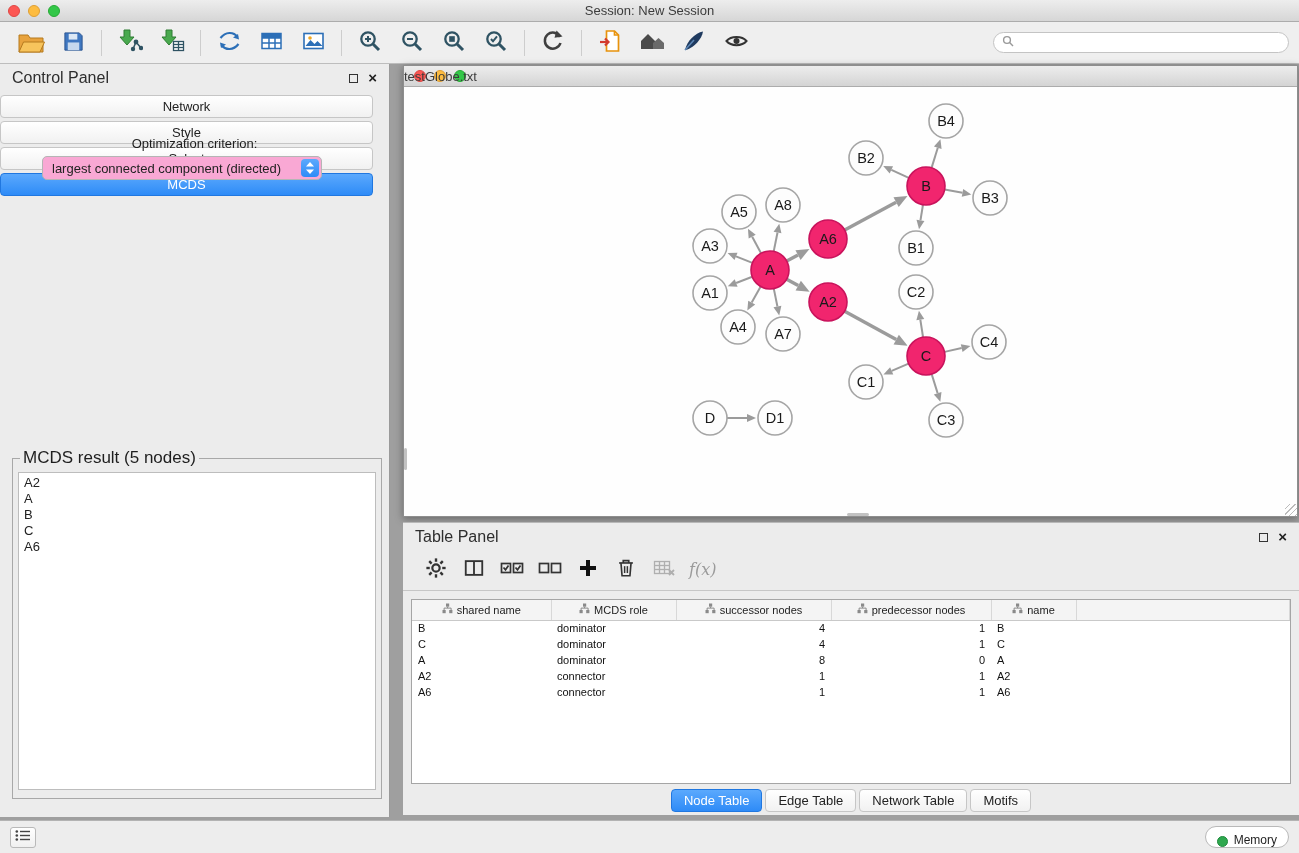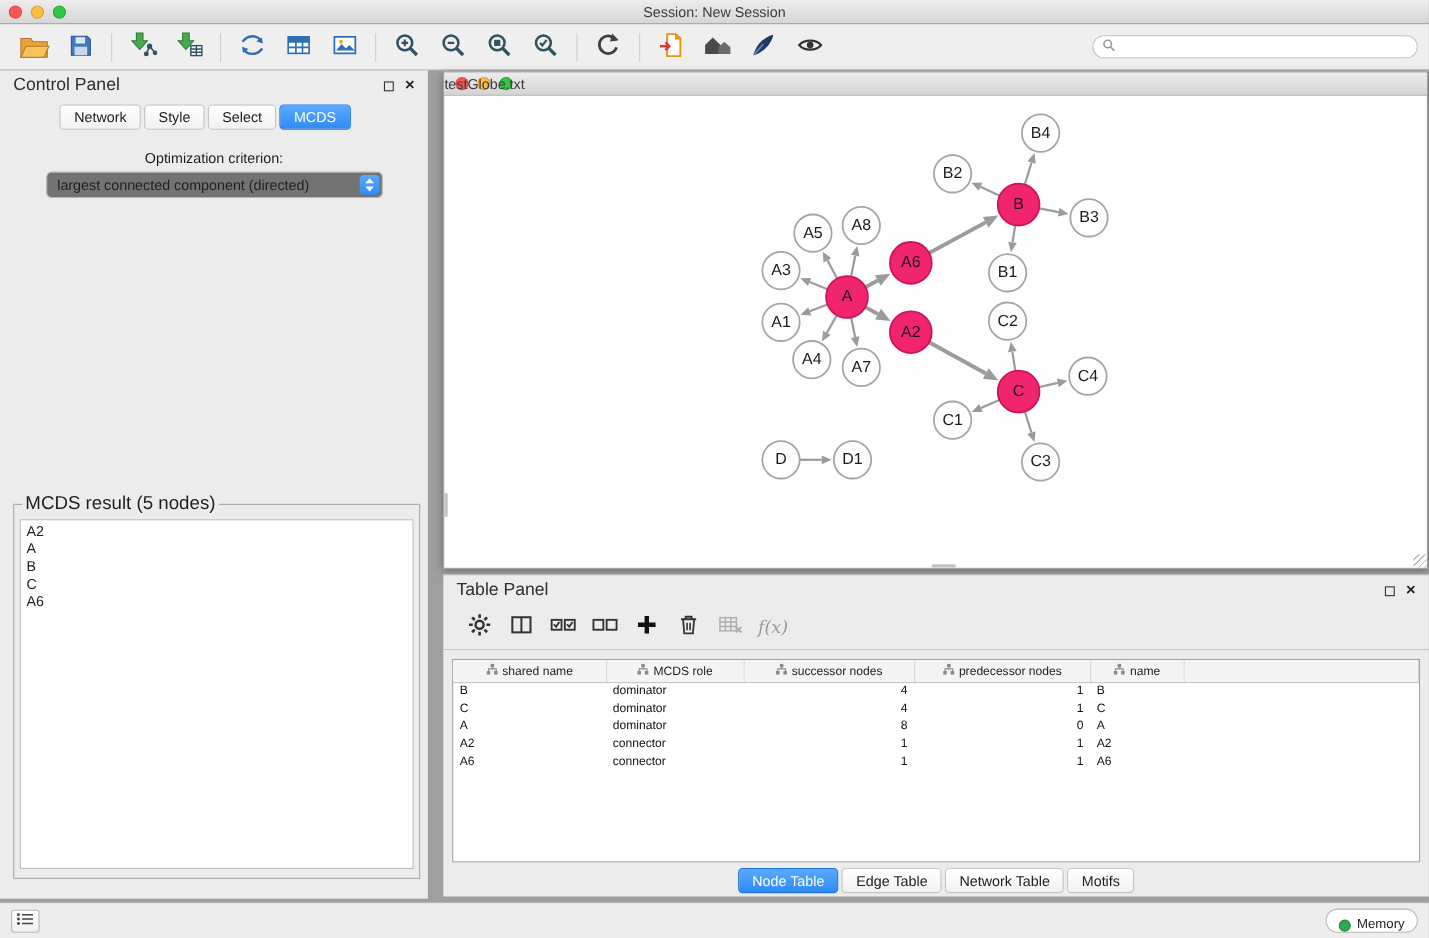--- a/index.html
+++ b/index.html
@@ -31,26 +31,26 @@
   .main { position:absolute; left:0; top:64px; width:1299px; height:756px; background:#9F9F9F; }
 
   
   .control-panel { position:absolute; left:0; top:0; width:390px; height:753px;
     background:#ECECEC; border-right:1px solid #9A9A9A; }
   .panel-header { position:absolute; left:0; top:0; right:0; height:28px; display:flex; align-items:center; padding:0 12px; }
   .panel-header .ph-title { font-size:16px; color:#2E2E2E; }
   .ph-icons { margin-left:auto; display:flex; gap:10px; align-items:center; }
   .float-glyph { width:9px; height:9px; border:1.5px solid #333; display:inline-block; }
   .close-glyph { font-size:15px; font-weight:bold; color:#222; line-height:10px; }
-  .tabs-row { position:absolute; left:0; top:31px; right:16px; display:flex; justify-content:center; gap:3px; }
+  .tabs-row { position:absolute; left:0; top:31px; right:16px; display:flex; justify-content:center; gap:3px;flex-direction:column; }
   .seg-btn { font-family:inherit; font-size:13px; padding:3px 12px; background:linear-gradient(#FFFFFF,#F1F1F1);
     border:1px solid #C6C6C6; border-radius:4px; color:#222; cursor:pointer; }
   .seg-btn.active { background:linear-gradient(#5BA9FD,#2E8BF7); border-color:#2077E0; color:#fff; }
   .opt-label { position:absolute; top:72px; left:0; right:0; text-align:center; font-size:13px; color:#1E1E1E; }
-  .criterion-select { position:absolute; top:92px; left:42px; width:306px; height:24px; background:#737373;
+  .criterion-select { position:absolute; top:92px; left:42px; width:280px; height:24px; background:#f9a8d4;
     border:1px solid #B5B5B5; border-radius:5px; display:flex; align-items:center; padding-left:9px;
     font-size:13px; cursor:pointer; }
   .stepper { position:absolute; right:2px; top:2px; width:18px; height:18px; border-radius:4px;
     background:linear-gradient(#5BA9FD,#2E8BF7); display:flex; align-items:center; justify-content:center; }
   .btn-row { position:absolute; top:126px; left:0; right:0; display:flex; justify-content:center; gap:13px; }
   .mac-btn { font-family:inherit; font-size:13px; padding:3px 15px; background:linear-gradient(#FFFFFF,#F2F2F2);
     border:1px solid #C2C2C2; border-radius:5px; box-shadow:0 1px 1px rgba(0,0,0,0.08); cursor:pointer; color:#1E1E1E; }
   .result-fieldset { position:absolute; left:12px; right:7px; top:384px; bottom:18px;
     border:1px solid #A8A8A8; padding:4px 5px 8px 5px; }
   .result-fieldset legend { font-size:17px; padding:0 3px; margin-left:2px; color:#1E1E1E; }

